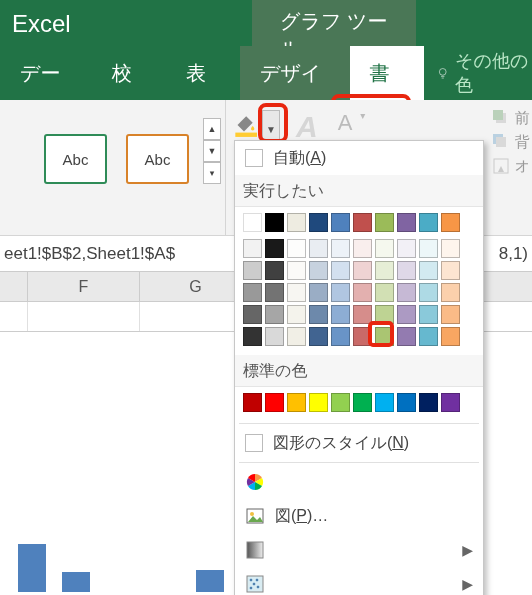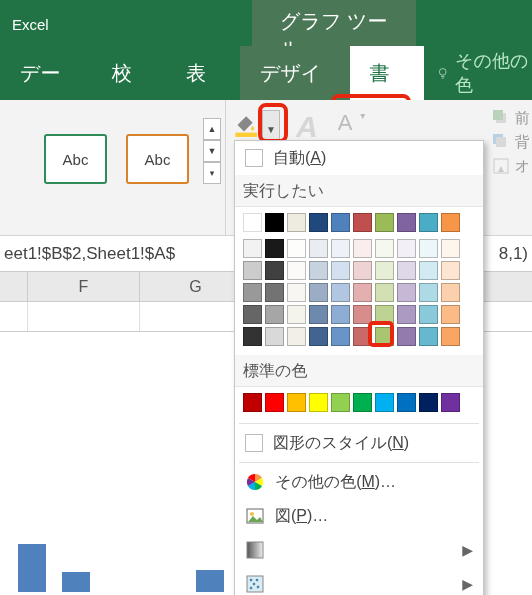--- a/index.html
+++ b/index.html
@@ -15,21 +15,21 @@
     color: #444;
   }
   .titlebar {
     height: 46px;
     background: #217346;
     display: flex;
     align-items: center;
   }
   .app-name {
     color: #fff;
-    font-size: 15px;
+    font-size: 24px;
     padding: 0 12px;
     margin-top: 2px;
   }
   .context-tab {
     margin-left: auto;
     height: 46px;
     background: #4a7756;
     color: #fff;
     font-size: 20px;
     padding: 8px 28px 0 28px;
@@ -498,21 +498,20 @@
   <div class="pop-row">
     <svg class="icon-s" viewBox="0 0 20 20">
       <circle cx="10" cy="10" r="8" fill="none"></circle>
       <path d="M10 10 L10 2 A8 8 0 0 1 17 6 Z" fill="#f79646"></path>
       <path d="M10 10 L17 6 A8 8 0 0 1 17 14 Z" fill="#ffff00"></path>
       <path d="M10 10 L17 14 A8 8 0 0 1 10 18 Z" fill="#00b050"></path>
       <path d="M10 10 L10 18 A8 8 0 0 1 3 14 Z" fill="#00b0f0"></path>
       <path d="M10 10 L3 14 A8 8 0 0 1 3 6 Z" fill="#7030a0"></path>
       <path d="M10 10 L3 6 A8 8 0 0 1 10 2 Z" fill="#ff0000"></path>
     </svg>
-    <span><span>その他の色(</span><span class="under">M</span><span>)…</span></span>
   </div>
   <div class="pop-row">
     <svg class="icon-s" viewBox="0 0 20 20">
         <rect x="2" y="3" width="16" height="14" fill="none" stroke="#666"></rect>
         <circle cx="7" cy="8" r="2" fill="#f0c040"></circle>
         <path d="M3 16 L8 10 L12 14 L15 11 L18 16 Z" fill="#6aa84f"></path>
       </svg>
     <span><span>図(</span><span class="under">P</span><span>)…</span></span>
   </div>
   <div class="pop-row">

